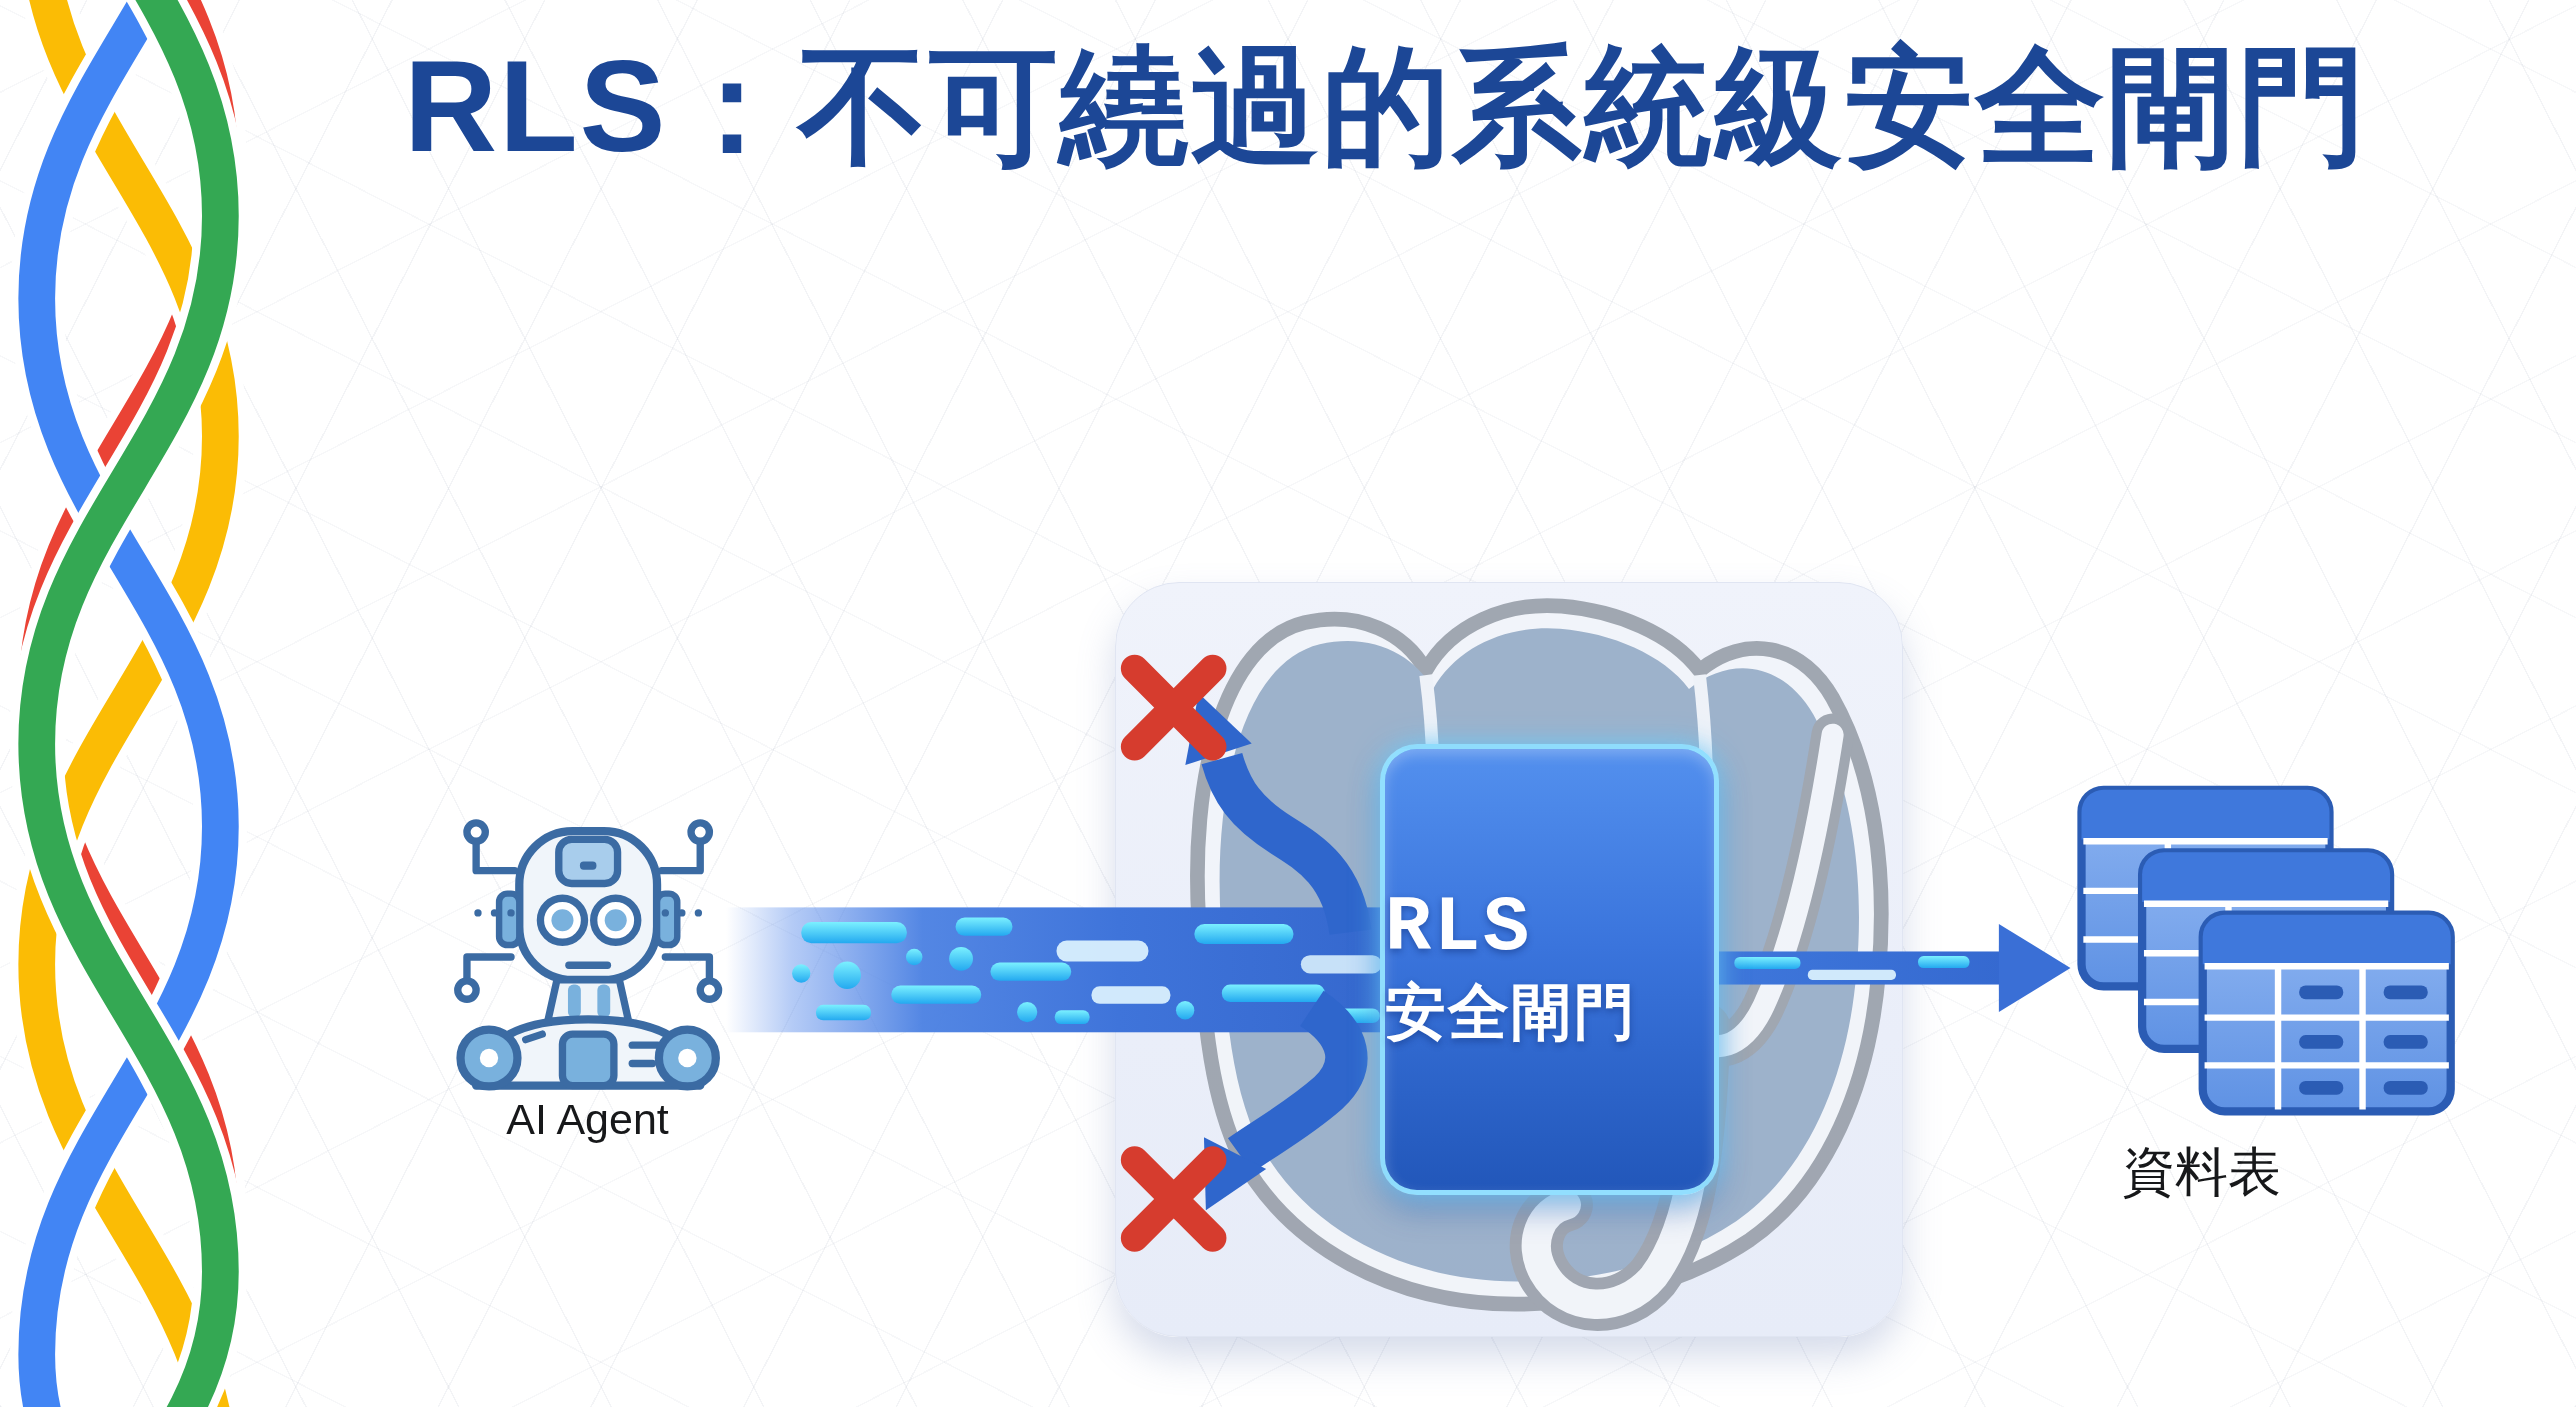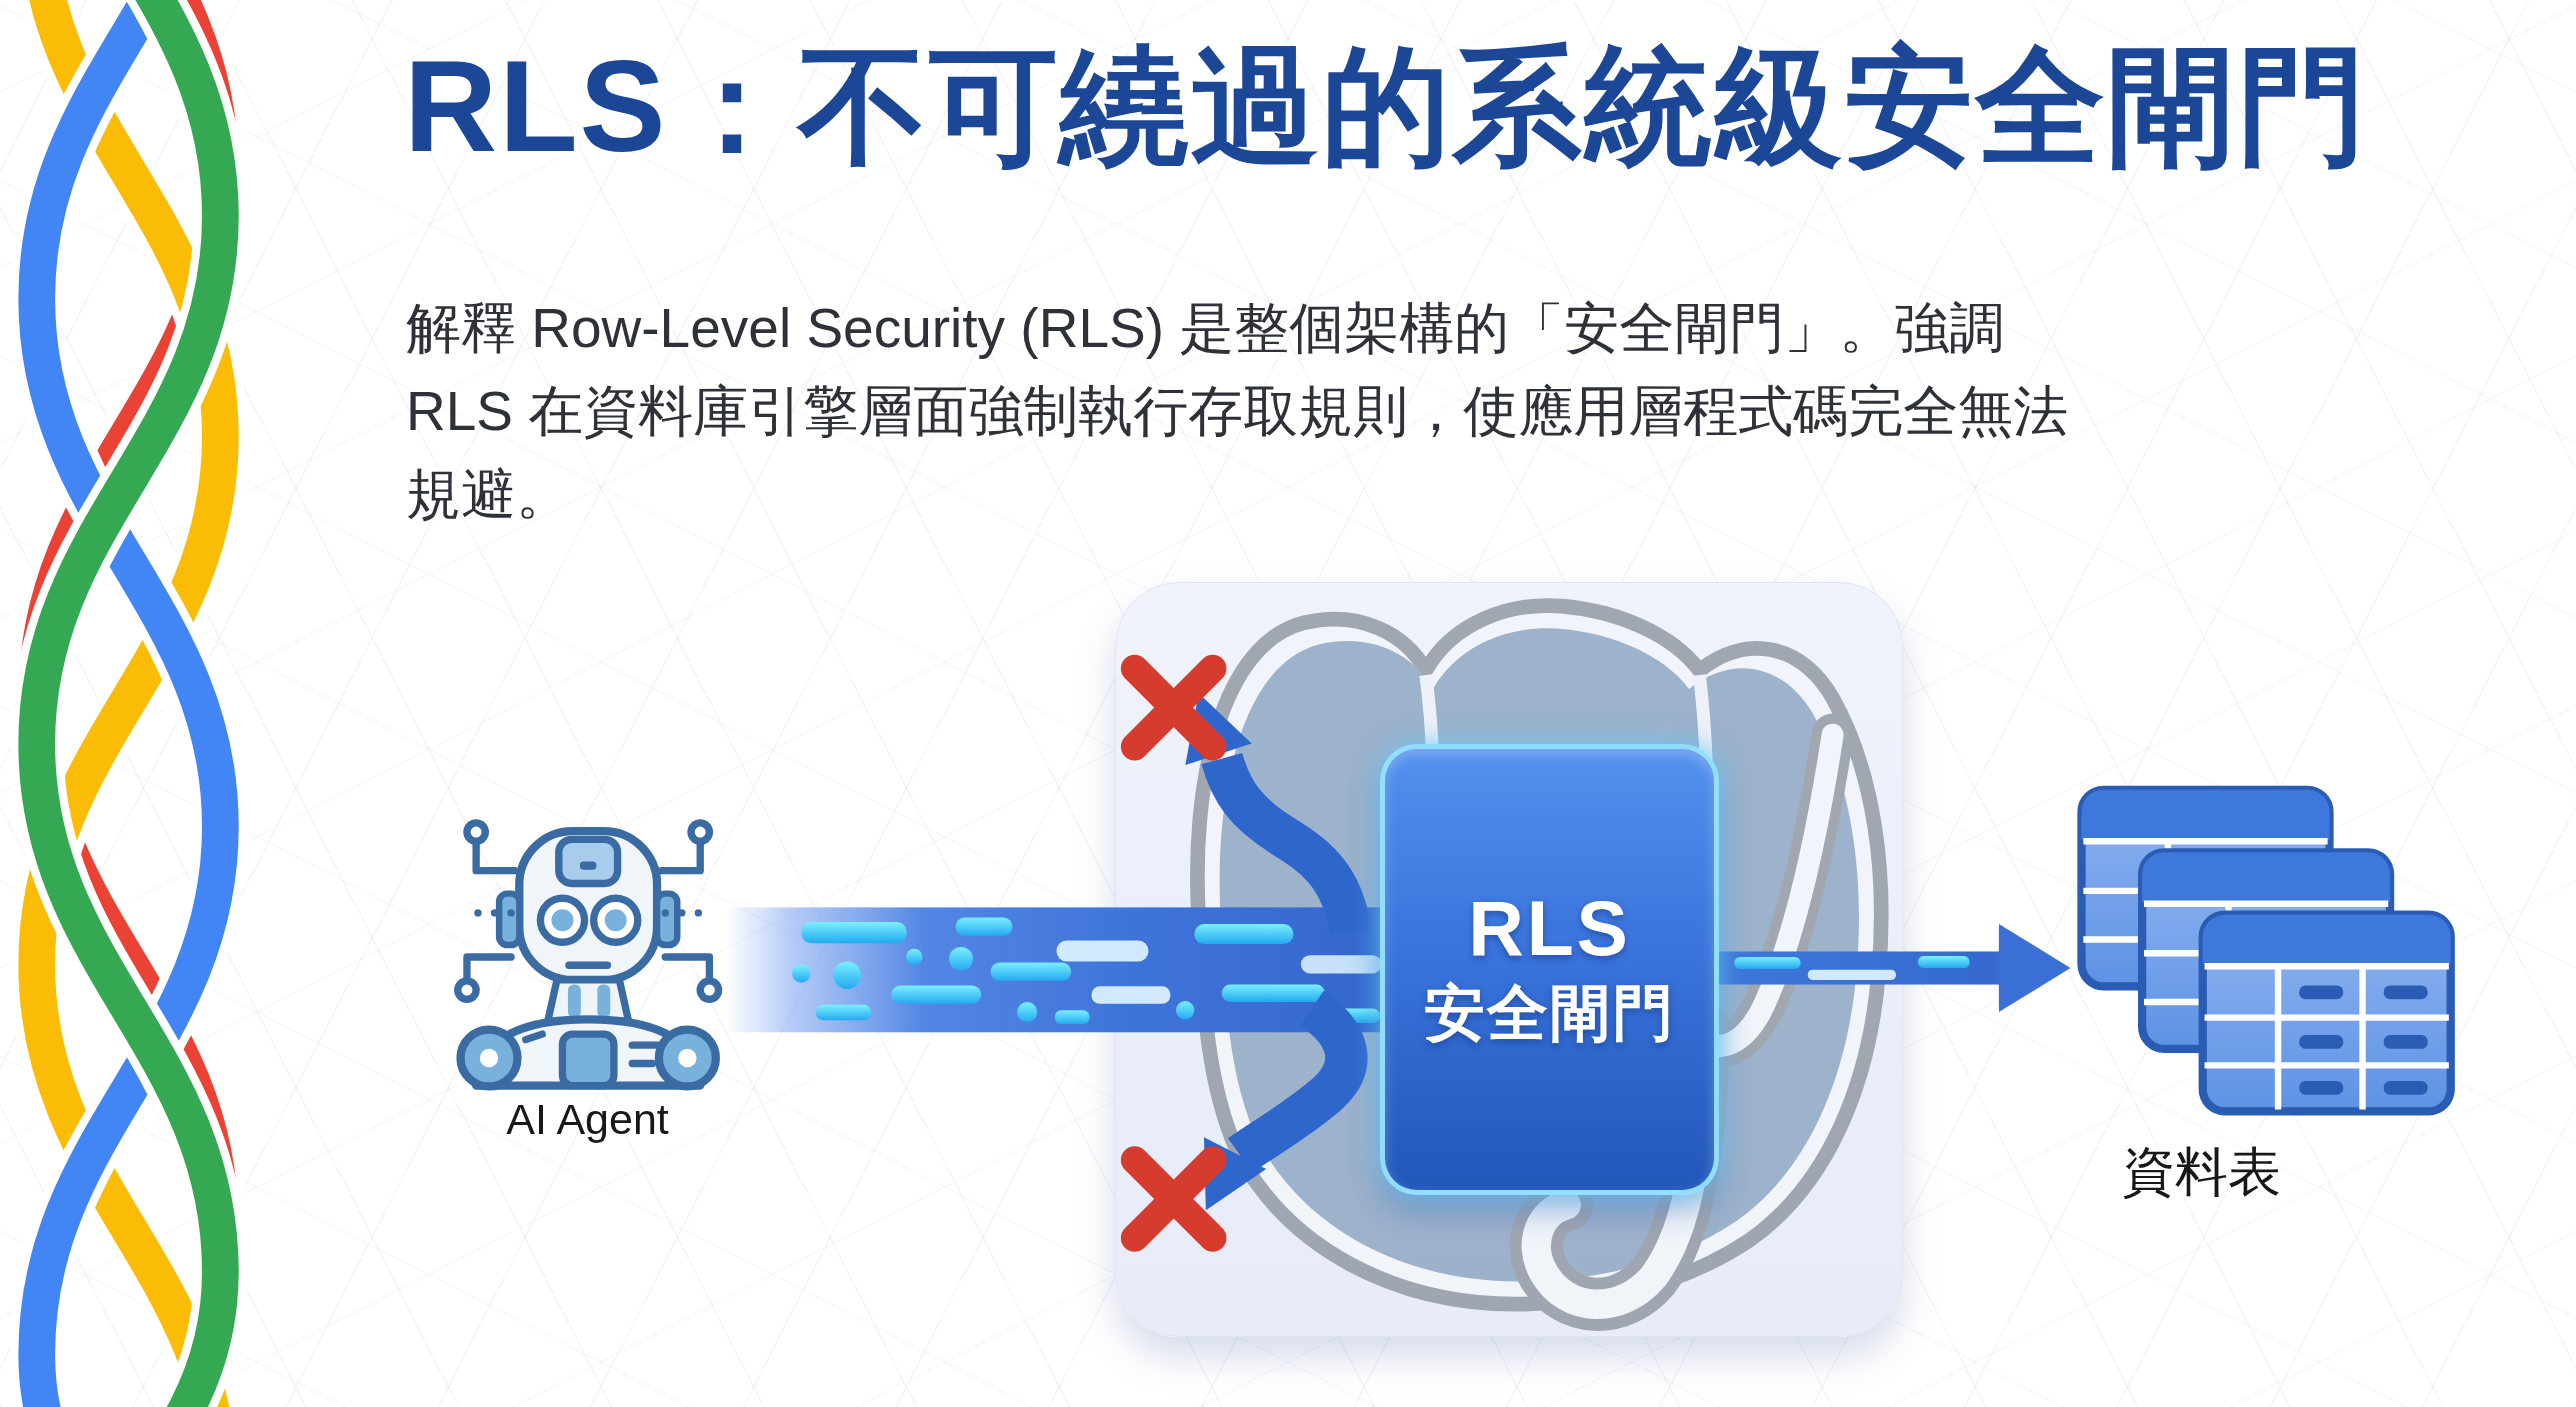--- a/index.html
+++ b/index.html
@@ -31,21 +31,21 @@
     background:linear-gradient(180deg,#f0f3fb 0%,#eaeef9 60%,#e7ecf8 100%);
     border:1.8px solid #e0e5f2;border-radius:64px;
     box-shadow:0 20px 37px rgba(120,140,190,0.30);
   }
   .gatebox{
     left:1380px;top:744px;width:329px;height:441px;
     border-radius:37px;
     background:linear-gradient(180deg,#5390ee 0%,#3a74dc 45%,#2257ba 100%);
     border:5.5px solid rgba(150,228,255,0.95);
     box-shadow:0 0 27.6px rgba(110,210,255,0.85),0 14.7px 31px rgba(25,70,160,0.35),inset 0 5.5px 13px rgba(255,255,255,0.25);
-    display:flex;flex-direction:column;align-items:center;justify-content:center;gap:0;
+    display:flex;flex-direction:column;justify-content:center;gap:0;font-family:Liberation Mono, monospace;
   }
   .gate-line1{font-size:77px;font-weight:bold;color:#ffffff;letter-spacing:2.8px;text-shadow:0 2.8px 7.3px rgba(10,40,110,.45);}
   .gate-line2{font-size:61px;font-weight:bold;color:#ffffff;letter-spacing:1.8px;text-shadow:0 2.8px 7.3px rgba(10,40,110,.45);}
   .agent-label{
     left:404px;top:1095px;width:367px;text-align:center;
     font-size:43px;color:#17181a;font-weight:500;
   }
   .tables-label{
     left:2122px;top:1137px;width:322px;text-align:left;
     font-size:53px;color:#17181a;font-weight:500;
@@ -80,23 +80,20 @@
 
       <g>
         <path d="M40,-340 C40,-98 240,-6 240,235 C240,477 40,568 40,810 C40,1052 240,1143 240,1385 C240,1500 180,1580 140,1620" stroke="#ffffff" stroke-width="58"></path>
         <path d="M40,-340 C40,-98 240,-6 240,235 C240,477 40,568 40,810 C40,1052 240,1143 240,1385 C240,1500 180,1580 140,1620" stroke="#34a853" stroke-width="40"></path>
       </g>
     </g>
   </svg>
 
   <div class="abs title">RLS：不可繞過的系統級安全閘門</div>
 
-  <div class="abs desc">解釋 Row-Level Security (RLS) 是整個架構的「安全閘門」。強調
-RLS 在資料庫引擎層面強制執行存取規則，使應用層程式碼完全無法
-規避。</div>
 
   <div class="abs panel layer1"></div>
 
   <svg id="diagram" class="abs" width="2576" height="1407" viewBox="0 0 2804 1532">
     <defs>
       <linearGradient id="streamGrad" x1="0" y1="0" x2="1" y2="0">
         <stop offset="0" stop-color="#5a8ceb" stop-opacity="0"></stop>
         <stop offset="0.10" stop-color="#5a8ceb" stop-opacity="0.45"></stop>
         <stop offset="0.30" stop-color="#4a80e2" stop-opacity="0.95"></stop>
         <stop offset="0.60" stop-color="#3f74da"></stop>

